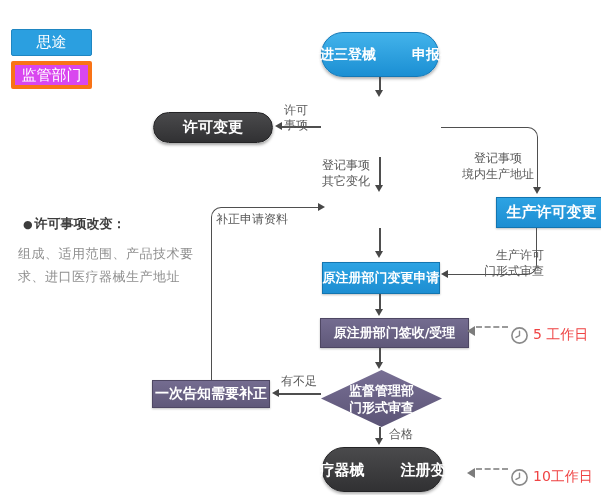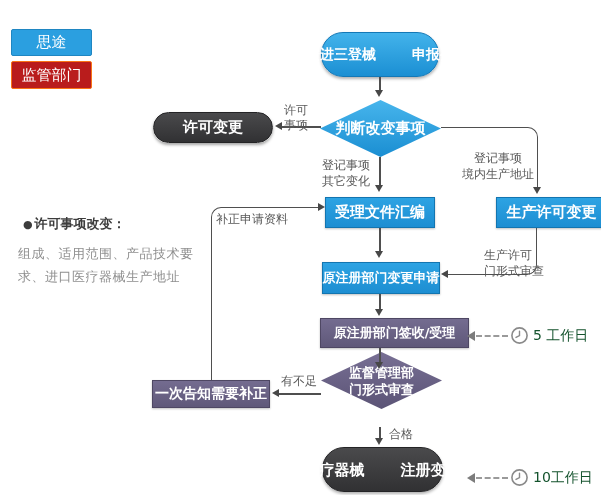--- a/index.html
+++ b/index.html
@@ -15,34 +15,34 @@
   .purple-rect{background:linear-gradient(180deg,#746c90 0%,#5f5879 100%);border:1px solid #4e4763;box-shadow:0 1px 2px rgba(0,0,0,.25);}
   .dark-node{background:linear-gradient(180deg,#4a4a4c 0%,#313133 100%);border:1px solid #242426;}
   .diamond{position:absolute;display:flex;flex-direction:column;align-items:center;
            justify-content:center;color:#fff;font-weight:bold;text-align:center;
            clip-path:polygon(50% 0,100% 50%,50% 100%,0 50%);white-space:nowrap;}
   .d-blue{background:linear-gradient(180deg,#47b5ec 0%,#1a8ed2 100%);}
   .d-purple{background:linear-gradient(180deg,#786f94 0%,#5b5476 100%);}
   .legend{position:absolute;color:#fff;font-weight:normal;font-size:15px;display:flex;
           align-items:center;justify-content:center;border-radius:2px;box-sizing:border-box;}
   .legend-blue{background:#2b9fe0;border:1px solid #1f86c2;}
-  .legend-purple{background:#b91c1c;border:1px solid #f97316;}
+  .legend-purple{background:#d946ef;border:4px solid #f97316;}
   .vline{position:absolute;width:1.5px;background:#4f4f4f;}
   .hline{position:absolute;height:1.5px;background:#4f4f4f;}
   .ah{position:absolute;width:0;height:0;}
   .ah-down{border-left:4.5px solid transparent;border-right:4.5px solid transparent;border-top:7px solid #474747;}
   .ah-left{border-top:4.5px solid transparent;border-bottom:4.5px solid transparent;border-right:7px solid #474747;}
   .ah-right{border-top:4.5px solid transparent;border-bottom:4.5px solid transparent;border-left:7px solid #474747;}
   .elbow{position:absolute;box-sizing:border-box;}
   .lbl{position:absolute;color:#595959;font-size:12px;line-height:16px;white-space:nowrap;}
   .note{position:absolute;left:18px;top:215px;width:205px;}
   .note-heading{color:#3c3c3c;font-weight:bold;font-size:13px;margin:0 0 10px 5px;}
   .note-heading .bullet{font-size:11px;margin-right:2px;}
   .note-line{color:#8f8f8f;font-size:13px;line-height:22.5px;letter-spacing:.5px;white-space:nowrap;}
-  .timer{position:absolute;display:flex;align-items:center;color:#14532d;font-size:14px;white-space:nowrap;}
+  .timer{position:absolute;display:flex;align-items:flex-start;color:#ef4444;font-size:14px;white-space:nowrap;}
   .t-ah{width:0;height:0;border-top:5px solid transparent;border-bottom:5px solid transparent;border-right:8px solid #7c7c7c;}
   .dash{width:32px;border-top:2px dashed #9a9a9a;margin:0 2px 0 1px;}
   .clock{margin-right:4px;flex:0 0 auto;}
 </style>
 </head>
 <body>
 
 <div class="canvas">
 
   <div class="legend legend-blue" style="left:11px;top:29px;width:81px;height:27px;">思途</div>
@@ -52,45 +52,39 @@
     <div class="note-heading"><span class="bullet">●</span><span>许可事项改变：</span></div>
     <div class="note-line">组成、适用范围、产品技术要</div>
     <div class="note-line">求、进口医疗器械生产地址</div>
   </div>
 
   <div class="node stadium blue-glossy" style="left:321px;top:32px;width:118px;height:45px;font-size:14px;line-height:19px;">
     <div>拟按进三登械</div>
     <div>申报变更</div>
   </div>
 
-  <div class="diamond d-blue" style="left:320px;top:100px;width:121px;height:57px;font-size:15px;">
-    <div>判断改变事项</div>
-  </div>
 
   <div class="node pill dark-node" style="left:153px;top:112px;width:120px;height:31px;font-size:15px;">
     <div>许可变更</div>
   </div>
 
-  <div class="node blue-rect" style="left:325px;top:197px;width:110px;height:31px;font-size:15px;">
-    <div>受理文件汇编</div>
-  </div>
 
   <div class="node blue-rect" style="left:496px;top:197px;width:111px;height:31px;font-size:15px;">
     <div>生产许可变更</div>
   </div>
 
   <div class="node blue-rect" style="left:322px;top:262px;width:118px;height:32px;font-size:13px;">
     <div>原注册部门变更申请</div>
   </div>
 
   <div class="node purple-rect" style="left:320px;top:318px;width:149px;height:30px;font-size:13px;">
     <div>原注册部门签收/受理</div>
   </div>
 
-  <div class="diamond d-purple" style="left:321px;top:352px;width:121px;height:57px;font-size:13px;line-height:17px;">
+  <div class="diamond d-purple" style="left:321px;top:370px;width:121px;height:57px;font-size:13px;line-height:17px;">
     <div>监督管理部</div>
     <div>门形式审查</div>
   </div>
 
   <div class="node stadium dark-node" style="left:322px;top:447px;width:121px;height:45px;font-size:15px;line-height:20px;">
     <div>发给医疗器械</div>
     <div>注册变更文件</div>
   </div>
 
   <div class="node purple-rect" style="left:152px;top:380px;width:118px;height:28px;font-size:14px;">
@@ -138,21 +132,21 @@
   <div class="lbl" style="left:322px;top:157px;">
     <div>登记事项</div>
     <div>其它变化</div>
   </div>
 
   <div class="lbl" style="left:461px;top:150px;width:74px;text-align:center;">
     <div>登记事项</div>
     <div>境内生产地址</div>
   </div>
 
-  <div class="lbl" style="left:484px;top:247px;">
+  <div class="lbl" style="left:484px;top:247px;text-align:right;">
     <div>生产许可</div>
     <div>门形式审查</div>
   </div>
 
   <div class="lbl" style="left:216px;top:211px;">补正申请资料</div>
 
   <div class="lbl" style="left:281px;top:373px;">有不足</div>
 
   <div class="lbl" style="left:389px;top:426px;">合格</div>
 

